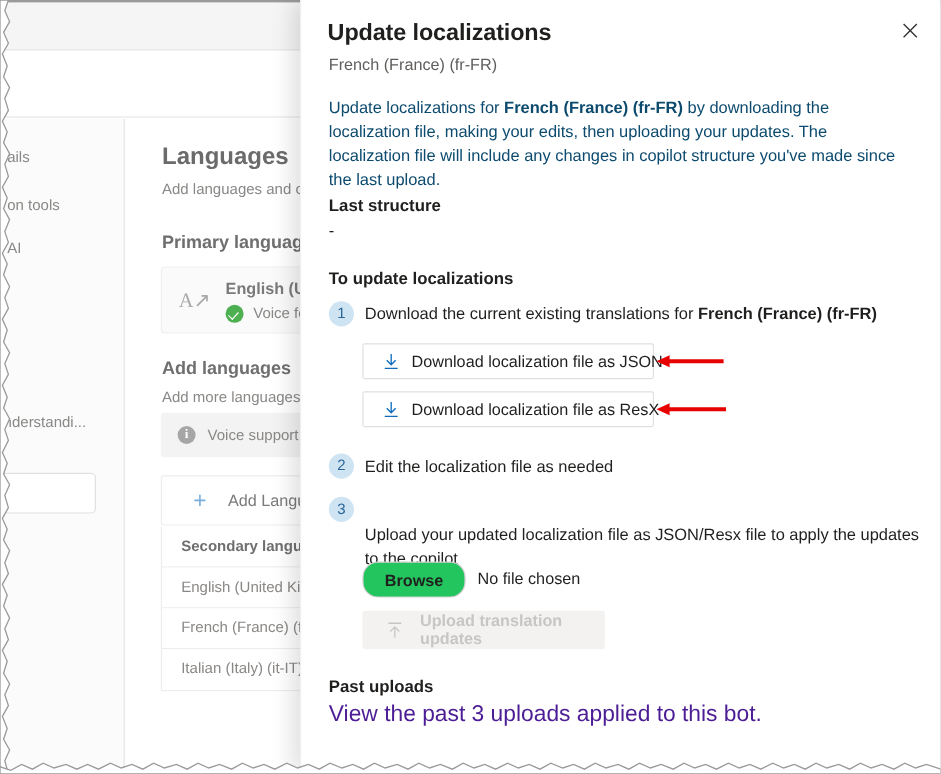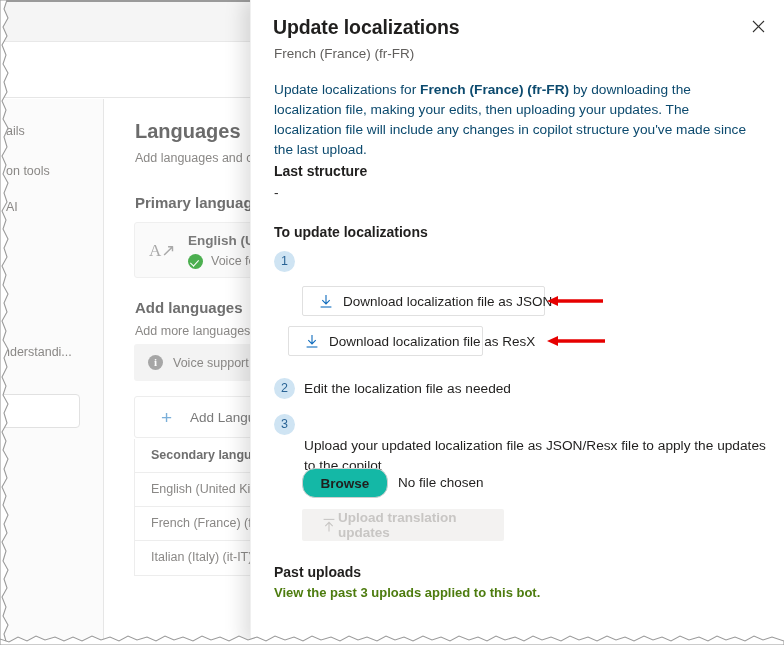--- a/index.html
+++ b/index.html
@@ -226,47 +226,47 @@
     cursor: pointer; font-family: "Liberation Sans", sans-serif;
     font-size: 13.5px; color: #201f1e; text-align: left;
     padding: 0 14px 0 40px; white-space: nowrap;
   }
   .dl-icon {
     position: absolute; left: 16px; top: 7px; width: 14px; height: 15px;
   }
 
   .browse-btn {
     position: absolute; left: 51px; top: 468px; width: 86px; height: 30px;
-    background: #14b8a6; border: 1px solid #cfcfcf; border-radius: 13px;
+    background: #22c55e; border: 1px solid #cfcfcf; border-radius: 13px;
     cursor: pointer; font-family: "Liberation Sans", sans-serif;
     font-size: 13.5px; font-weight: 600; color: #201f1e;
   }
   .no-file {
     position: absolute; left: 147px; top: 475px;
     font-size: 13.5px; color: #201f1e;
   }
 
   .upload-btn {
     position: absolute; left: 51px; top: 509px; width: 202px; height: 32px;
     background: #f3f2f1; border: none; border-radius: 2px;
     color: #c8c6c4; font-size: 13.5px; font-weight: 600;
     font-family: "Liberation Sans", sans-serif;
-    cursor: default; text-align: left; padding-left: 36px;
+    cursor: default; text-align: left; padding-left: 48px;
   }
   .upload-icon {
     position: absolute; left: 20px; top: 9px; width: 14px; height: 15px;
   }
 
   .past-title {
     position: absolute; left: 23px; top: 564px;
     font-size: 14px; font-weight: 700; color: #201f1e;
   }
   .past-sub {
     position: absolute; left: 23px; top: 585px;
-    font-size: 13px; color: #4d7c0f; font-weight: bold;
+    font-size: 19px; color: #4c1d95;
   }
 
   
   .arrow { position: absolute; z-index: 30; }
 </style>
 </head>
 <body>
 
 <div id="root">
 
@@ -341,32 +341,35 @@
     <div class="intro">
       <span>Update localizations for </span><b>French (France) (fr-FR)</b><span> by downloading the localization file, making your edits, then uploading your updates. The localization file will include any changes in copilot structure you've made since the last upload.</span>
     </div>
 
     <div class="sec-title lastmod">Last structure</div>
     <div class="lastmod-val">-</div>
 
     <div class="sec-title toupdate">To update localizations</div>
 
     <div class="step-num" style="left:23px; top:251px;">1</div>
+    <div class="step-text" style="left:53px; top:252px; width:460px;">
+      <span>Download the current existing translations for </span><b>French (France) (fr-FR)</b>
+    </div>
 
     <button class="dl-btn" style="left:51px; top:286px; width:243px;">
       <span class="dl-icon">
         <svg width="14" height="15" viewBox="0 0 14 15" aria-hidden="true">
           <path d="M7 1 L7 9.6 M3.3 6.2 L7 10 L10.7 6.2" stroke="#0f6cbd" stroke-width="1.1" fill="none"></path>
           <path d="M1.6 13 L12.4 13" stroke="#0f6cbd" stroke-width="1.1" fill="none"></path>
         </svg>
       </span>
       <span>Download localization file as JSON</span>
     </button>
 
-    <button class="dl-btn" style="left:37px; top:326px; width:195px;">
+    <button class="dl-btn" style="left:51px; top:326px; width:243px;">
       <span class="dl-icon">
         <svg width="14" height="15" viewBox="0 0 14 15" aria-hidden="true">
           <path d="M7 1 L7 9.6 M3.3 6.2 L7 10 L10.7 6.2" stroke="#0f6cbd" stroke-width="1.1" fill="none"></path>
           <path d="M1.6 13 L12.4 13" stroke="#0f6cbd" stroke-width="1.1" fill="none"></path>
         </svg>
       </span>
       <span>Download localization file as ResX</span>
     </button>
 
     <div class="step-num" style="left:23px; top:378px;">2</div>

